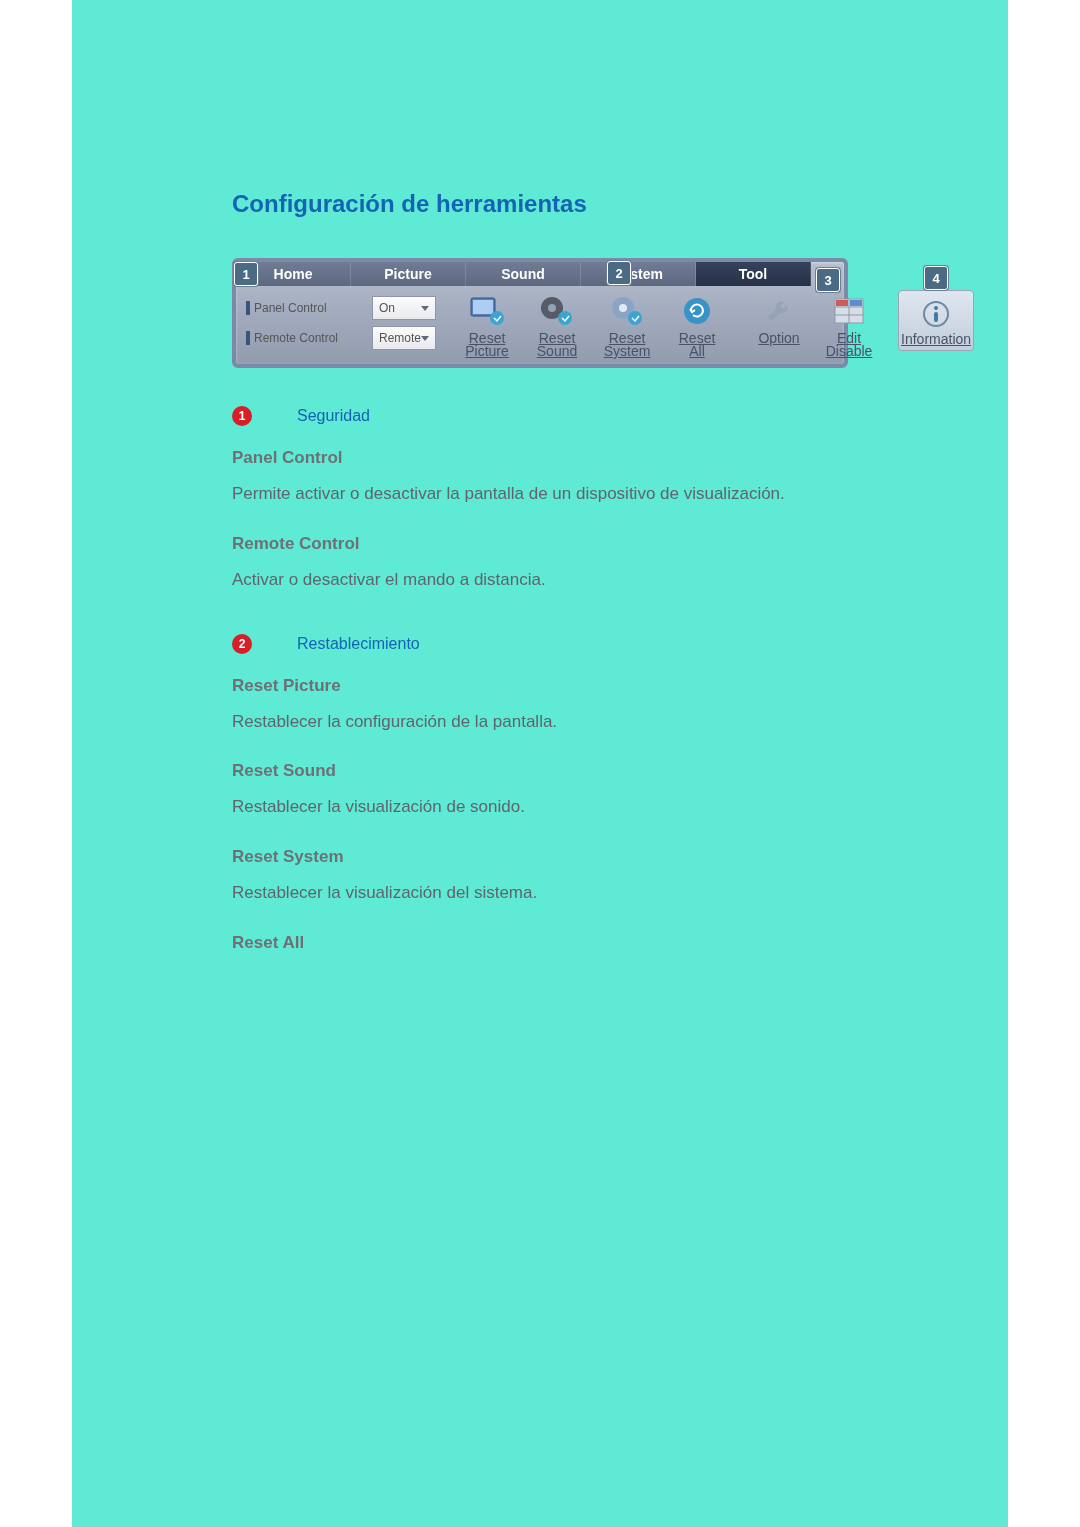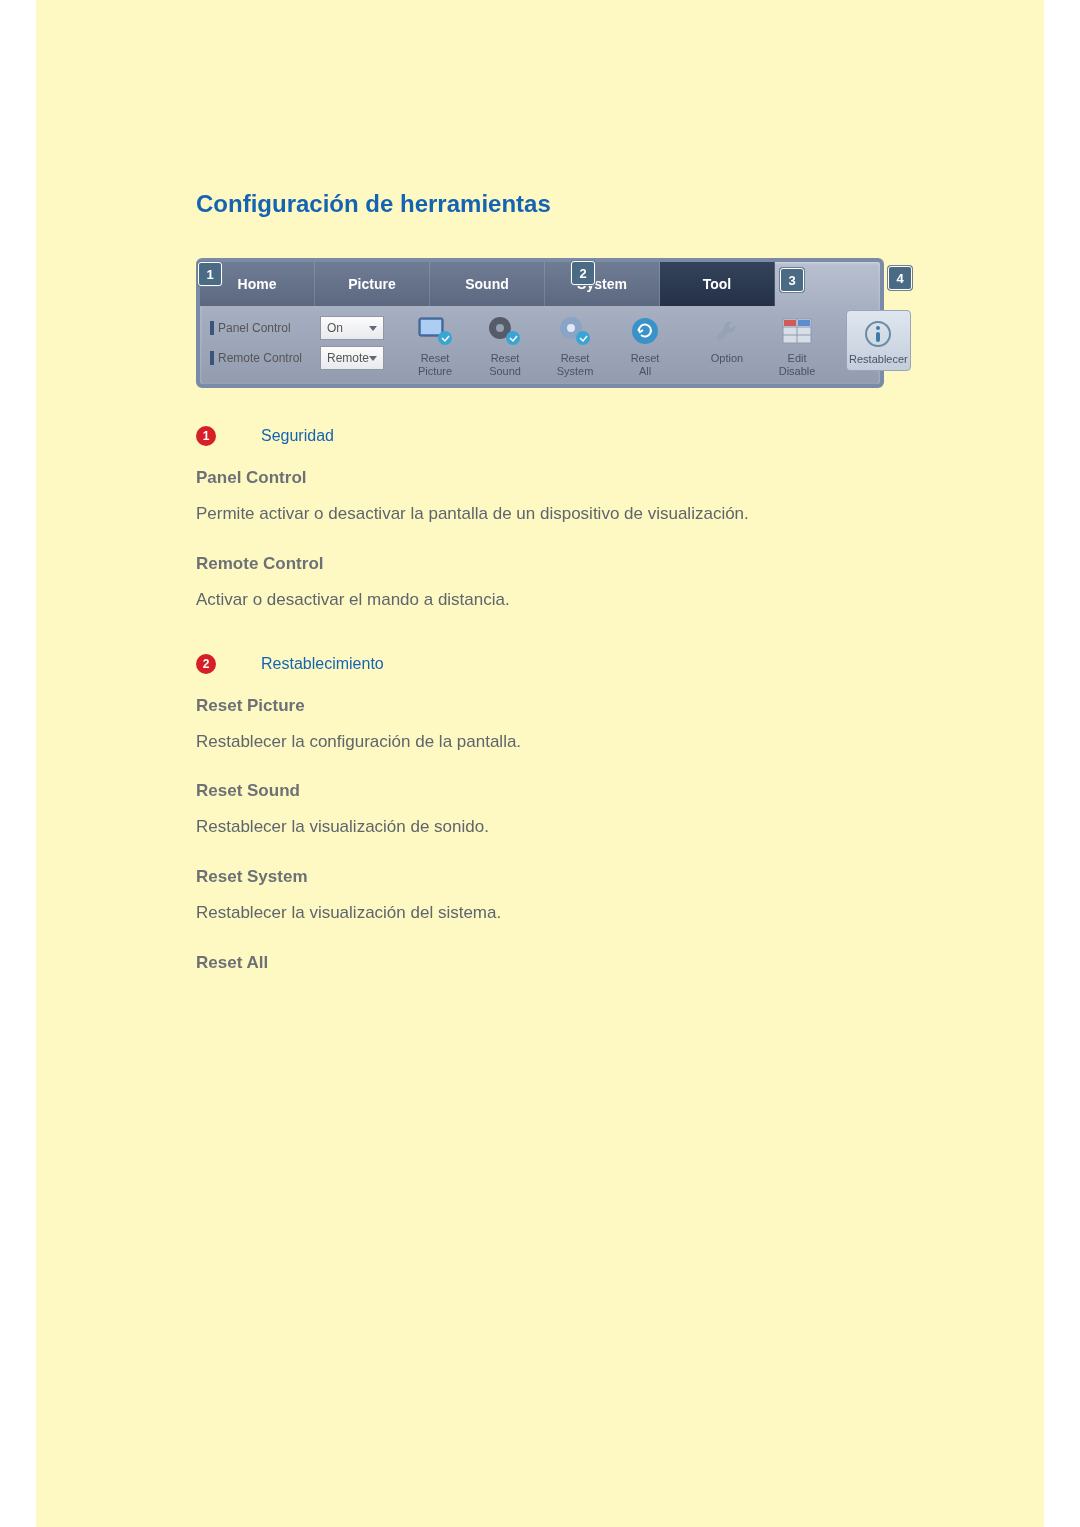--- a/index.html
+++ b/index.html
@@ -1,38 +1,38 @@
 <!DOCTYPE html>
 <html><head>
 <meta charset="utf-8">
 <style>
   html,body{margin:0;padding:0;background:#fff;font-family:Arial,Helvetica,sans-serif;}
-  .page{width:1008px;min-height:1527px;margin:0 auto;background:#fef9c3;padding:190px 160px 0 160px;box-sizing:border-box;color:#333;}
+  .page{width:936px;min-height:1527px;margin:0 auto;background:#5eead4;padding:190px 160px 0 160px;box-sizing:border-box;color:#333;}
   .page-title{color:#1564b3;font-size:24px;font-weight:600;margin-bottom:40px;}
 
   .toolbar{border:4px solid #7b8aa6;border-radius:6px;background:linear-gradient(180deg,#b8c0d0 0%,#a4adbf 45%,#939caf 100%);padding:0 0 6px 0;box-shadow:inset 0 1px 3px rgba(255,255,255,.4);}
   .tabs{display:flex;}
-  .tab{flex:0 0 auto;min-width:86px;text-align:center;padding:14px 14px;color:#fff;font-size:14px;font-weight:bold;border-right:1px solid rgba(255,255,255,.15);background:linear-gradient(180deg,#6f7c94,#5c6880);cursor:pointer;}
+  .tab{flex:0 0 auto;min-width:86px;text-align:center;padding:4px 14px;color:#fff;font-size:14px;font-weight:bold;border-right:1px solid rgba(255,255,255,.15);background:linear-gradient(180deg,#6f7c94,#5c6880);cursor:pointer;}
   .tab.active{background:linear-gradient(180deg,#3c4f72,#2b3c5c);}
   .tab.dark{background:linear-gradient(180deg,#34425b,#243148);}
   .tabs .tab:first-child{border-top-left-radius:3px;}
   .body-strip{display:flex;align-items:flex-start;padding:4px 6px 0 6px;}
 
   
   .sec{width:210px;padding:6px 4px 0 4px;font-size:12px;color:#555;}
   .sec-row{display:flex;align-items:center;margin-bottom:6px;}
   .sec-label{display:flex;align-items:center;width:110px;color:#555;}
   .sec-tick{width:4px;height:14px;background:#3a557c;margin-right:4px;}
-  .sel{flex:1;height:22px;border:1px solid #8f97a6;background:linear-gradient(180deg,#fcfcfc,#e9eaee);display:flex;align-items:center;padding:0 6px;justify-content:space-between;color:#555;font-size:12px;}
+  .sel{flex:1;height:22px;border:1px solid #8f97a6;background:linear-gradient(180deg,#fcfcfc,#e9eaee);display:flex;align-items:center;padding:0 6px;justify-content:space-between;color:#555;font-size:12px;margin-left:16px;}
   .caret{width:0;height:0;border-left:4px solid transparent;border-right:4px solid transparent;border-top:5px solid #606a7a;}
 
   .divider{width:2px;align-self:stretch;margin:4px 6px;background:linear-gradient(90deg,rgba(0,0,0,.25),rgba(255,255,255,.4));}
 
   .grp{display:flex;}
-  .tbtn{width:66px;display:flex;flex-direction:column;align-items:center;justify-content:flex-start;padding:4px 2px 0 2px;font-size:11px;color:#495266;line-height:13px;text-align:center;}
+  .tbtn{width:66px;display:flex;flex-direction:column;align-items:center;justify-content:flex-start;padding:4px 2px 0 2px;font-size:14px;color:#495266;line-height:13px;text-align:center;text-decoration:underline;}
   .iconbox{width:38px;height:34px;margin-bottom:4px;display:flex;align-items:center;justify-content:center;position:relative;}
 
   .info-btn{background:linear-gradient(180deg,#dfe6ef,#c3cedb);border:1px solid #9aa6b8;border-radius:4px;margin:0 2px;padding:6px 2px 4px 2px;width:84px;}
 
   .marker{position:absolute;width:22px;height:22px;background:#4b6a84;border:1px solid #fff;border-radius:3px;display:flex;align-items:center;justify-content:center;color:#fff;font-size:13px;font-weight:bold;box-shadow:0 0 0 1px #6b7e94;}
   .marker.m1{left:2px;top:4px;}
   .marker.m2{left:375px;top:3px;}
   .marker.m3{left:584px;top:10px;}
   .marker.m4{left:692px;top:8px;}
   .tb-wrap{position:relative;}
@@ -177,21 +177,21 @@
         <div class="divider"></div>
 
         <div class="tbtn info-btn">
           <div class="iconbox" style="margin-bottom:2px;">
             <svg width="28" height="28">
                 <circle cx="14" cy="14" r="12" fill="none" stroke="#6b8aa4" stroke-width="2"></circle>
                 <circle cx="14" cy="8" r="2" fill="#3f7aa8"></circle>
                 <rect x="12" y="12" width="4" height="10" rx="2" fill="#3f7aa8"></rect>
               </svg>
           </div>
-          <span>Restablecer</span>
+          <span>Information</span>
         </div>
       </div>
     </div>
   </div>
 
   <div class="sec-h first">
     <div class="num">1</div>
     <div class="sec-title">Seguridad</div>
   </div>
   <div class="sub">Panel Control</div>

